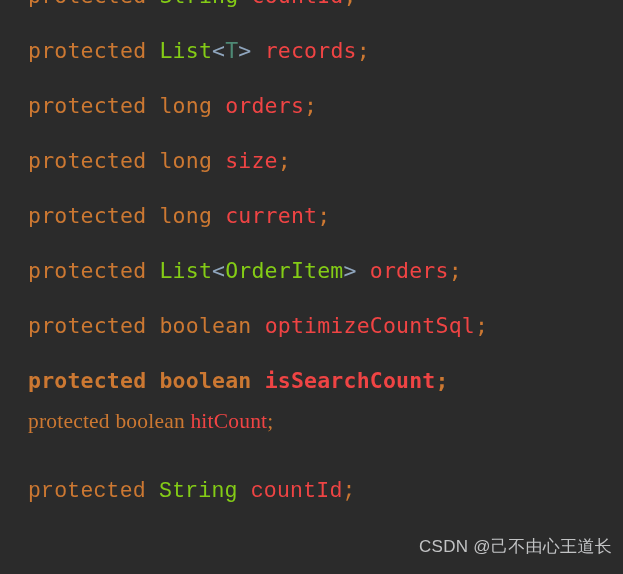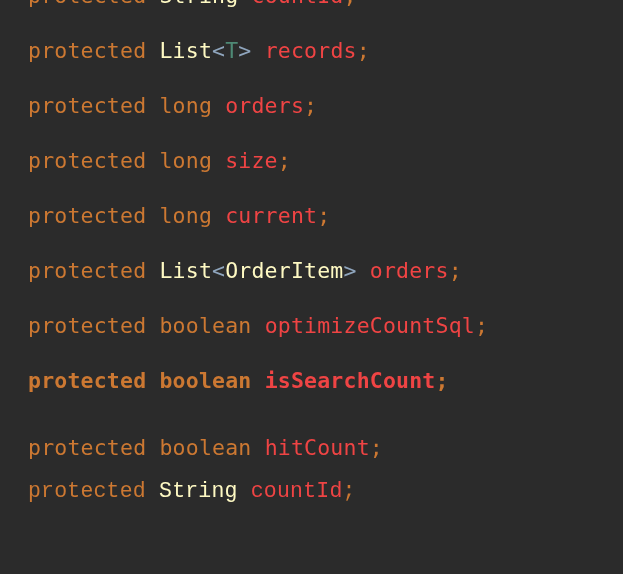--- a/index.html
+++ b/index.html
@@ -27,21 +27,21 @@
   .code-line {
     position: absolute;
     left: 28px;
     white-space: pre;
     font-size: 21.5px;
     line-height: 26px;
     letter-spacing: 0.2px;
   }
   
   .tok-kw      { color: #cc7832; }
-  .tok-type    { color: #fef9c3; text-align: center; }
+  .tok-type    { color: #84cc16; text-align: center; }
   .tok-generic { color: #4e8975; }
   .tok-field   { color: #ef4444; text-align: center; }
   .tok-punct   { color: #cc7832; }
   .tok-angle   { color: #8fa5bd; }
 
   .watermark {
     position: absolute;
     right: 11px;
     bottom: 17px;
     color: #cfd0d2;
@@ -60,18 +60,19 @@
 
   <div class="code-area" id="code-area">
       <div class="code-line" style="top: -17px;"><span class="tok-kw">protected</span><span> </span><span class="tok-type">String</span><span> </span><span class="tok-field">countId</span><span class="tok-punct">;</span></div>
       <div class="code-line" style="top: 38px;"><span class="tok-kw">protected</span><span> </span><span class="tok-type">List</span><span class="tok-angle">&lt;</span><span class="tok-generic">T</span><span class="tok-angle">&gt;</span><span> </span><span class="tok-field">records</span><span class="tok-punct">;</span></div>
       <div class="code-line" style="top: 93px;"><span class="tok-kw">protected</span><span> </span><span class="tok-kw">long</span><span> </span><span class="tok-field">orders</span><span class="tok-punct">;</span></div>
       <div class="code-line" style="top: 148px;"><span class="tok-kw">protected</span><span> </span><span class="tok-kw">long</span><span> </span><span class="tok-field">size</span><span class="tok-punct">;</span></div>
       <div class="code-line" style="top: 203px;"><span class="tok-kw">protected</span><span> </span><span class="tok-kw">long</span><span> </span><span class="tok-field">current</span><span class="tok-punct">;</span></div>
       <div class="code-line" style="top: 258px;"><span class="tok-kw">protected</span><span> </span><span class="tok-type">List</span><span class="tok-angle">&lt;</span><span class="tok-type">OrderItem</span><span class="tok-angle">&gt;</span><span> </span><span class="tok-field">orders</span><span class="tok-punct">;</span></div>
       <div class="code-line" style="top: 313px;"><span class="tok-kw">protected</span><span> </span><span class="tok-kw">boolean</span><span> </span><span class="tok-field">optimizeCountSql</span><span class="tok-punct">;</span></div>
       <div class="code-line" style="top: 368px; font-weight: bold;"><span class="tok-kw">protected</span><span> </span><span class="tok-kw">boolean</span><span> </span><span class="tok-field">isSearchCount</span><span class="tok-punct">;</span></div>
-      <div class="code-line" style="top: 435px;"><span class="tok-kw">protected</span><span> </span><span class="tok-kw">boolean</span><span> </span><span class="tok-field">hitCount</span><span class="tok-punct">;</span></div>
+      <div class="code-line" style="top: 408px; font-family: Liberation Serif, serif;"><span class="tok-kw">protected</span><span> </span><span class="tok-kw">boolean</span><span> </span><span class="tok-field">hitCount</span><span class="tok-punct">;</span></div>
       <div class="code-line" style="top: 478px; font-family: Liberation Mono, monospace;"><span class="tok-kw">protected</span><span> </span><span class="tok-type">String</span><span> </span><span class="tok-field">countId</span><span class="tok-punct">;</span></div>
     </div>
 
+  <div class="watermark">CSDN @己不由心王道长</div>
 
 </div>
 
 </body></html>

